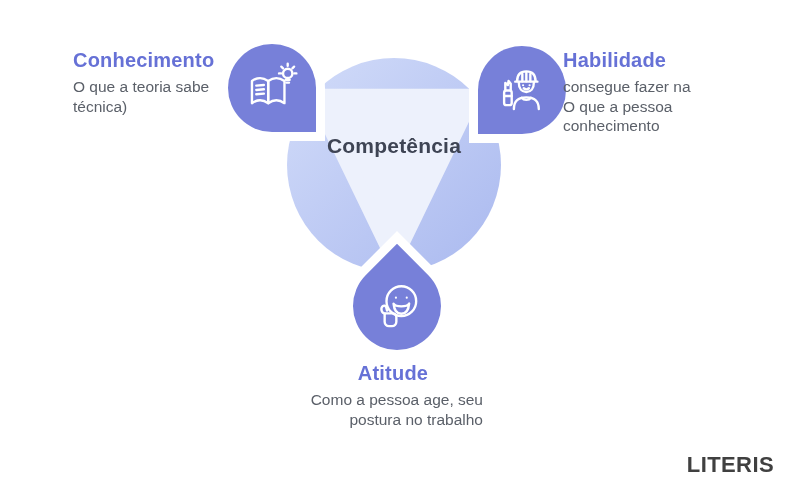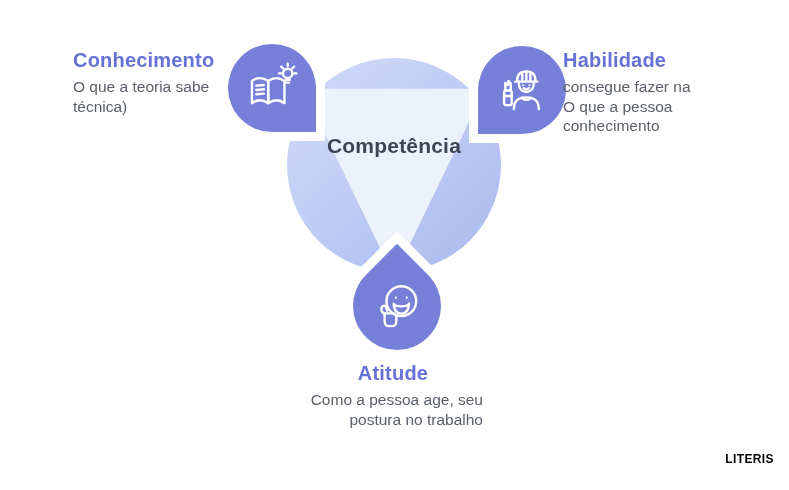--- a/index.html
+++ b/index.html
@@ -38,21 +38,21 @@
   .attitude-block .block-body { text-align:right; }
 
   .title-block {
     left:294px; top:134px; width:200px; text-align:center;
     font-weight:bold; font-size:21px; line-height:24px; color:#3e4454; letter-spacing:0.2px;
   }
   .title-block .line { display:block; }
 
   .logo {
     position:absolute; right:15px; top:452px; z-index:4;
-    font-weight:bold; font-size:12px; letter-spacing:0.4px; color:#000000;margin-left:46px;
+    font-weight:bold; font-size:22px; letter-spacing:0.4px; color:#404040;margin-left:46px;
   }
 </style>
 </head>
 <body>
 
 <div class="stage">
 
   <svg class="base-svg" width="789" height="490" viewBox="0 0 789 490">
     <defs>
       <linearGradient id="circleGrad" x1="0" y1="0" x2="1" y2="1">

